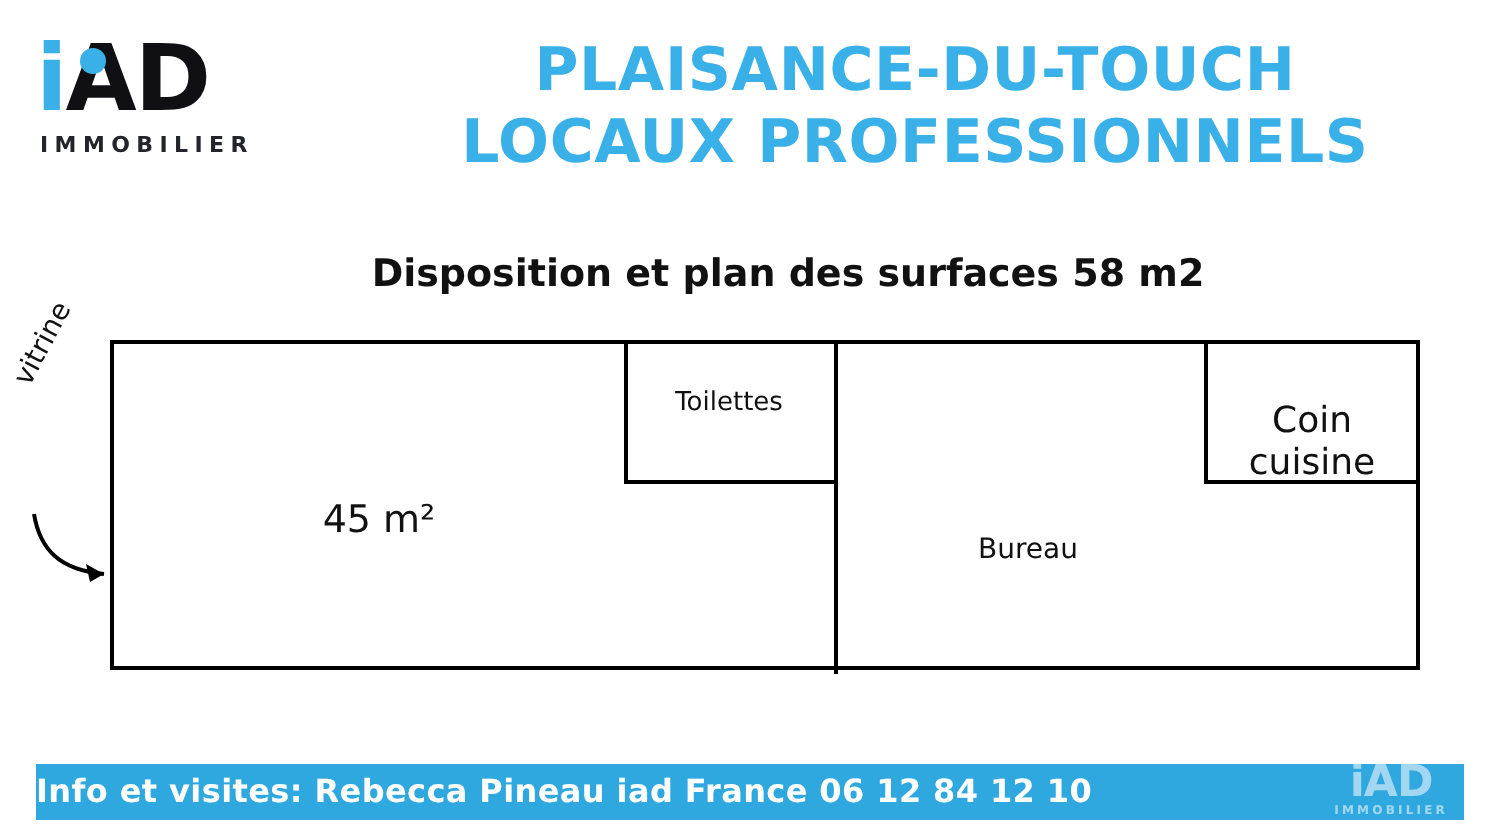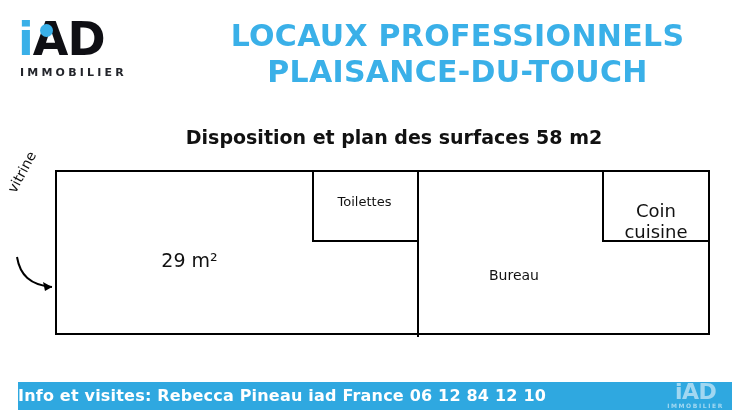--- a/index.html
+++ b/index.html
@@ -255,22 +255,22 @@
 
 <div id="header">
 
   <div id="logo">
     <div id="logo-dot"></div>
     <span id="logo-word"><span class="accent">i</span><span>AD</span></span>
     <span id="logo-sub">IMMOBILIER</span>
   </div>
 
   <div id="title-block">
+    <div class="title-line">PLAISANCE-DU-TOUCH</div>
     <div class="title-line">LOCAUX PROFESSIONNELS</div>
-    <div class="title-line">PLAISANCE-DU-TOUCH</div>
   </div>
 
 </div>
 
 <div id="subtitle">Disposition et plan des surfaces 58 m2</div>
 
 <div id="plan-wrap">
 
   <div id="vitrine-label">vitrine</div>
 
@@ -283,21 +283,21 @@
 
     <div id="divider-main"></div>
 
     <div id="room-toilettes"></div>
     <div id="label-toilettes">Toilettes</div>
 
     <div id="room-cuisine"></div>
     <div id="label-cuisine">Coin cuisine</div>
 
     <div id="label-piece">
-      <div>29 m²</div>
+      <div>45 m²</div>
     </div>
 
     <div id="label-bureau">Bureau</div>
 
   </div>
 </div>
 
 <div id="footer">
   <div id="footer-text">Info et visites: Rebecca Pineau iad France 06 12 84 12 10</div>
   <div id="footer-logo">

